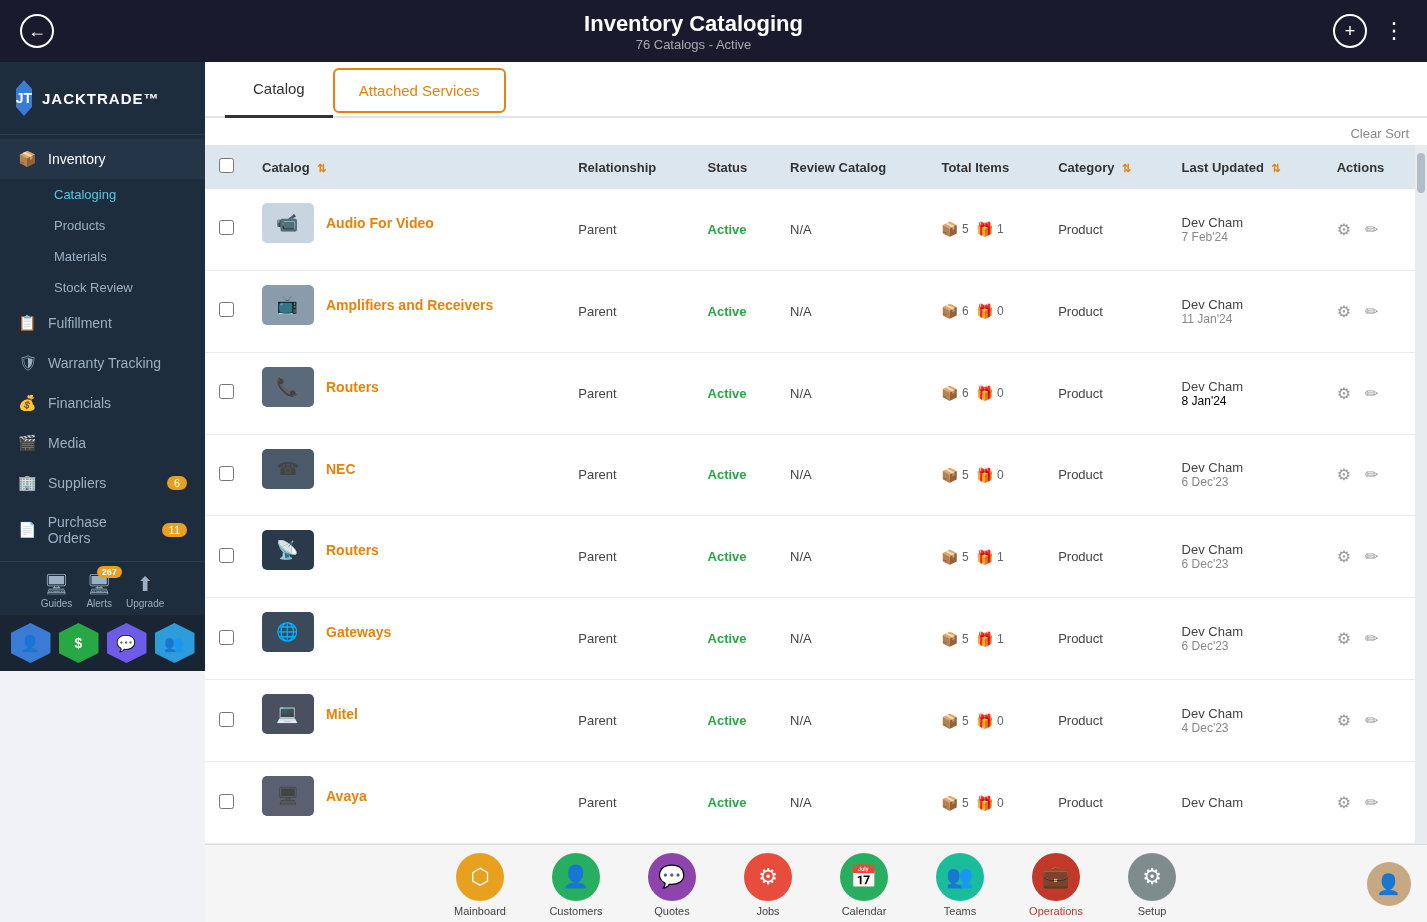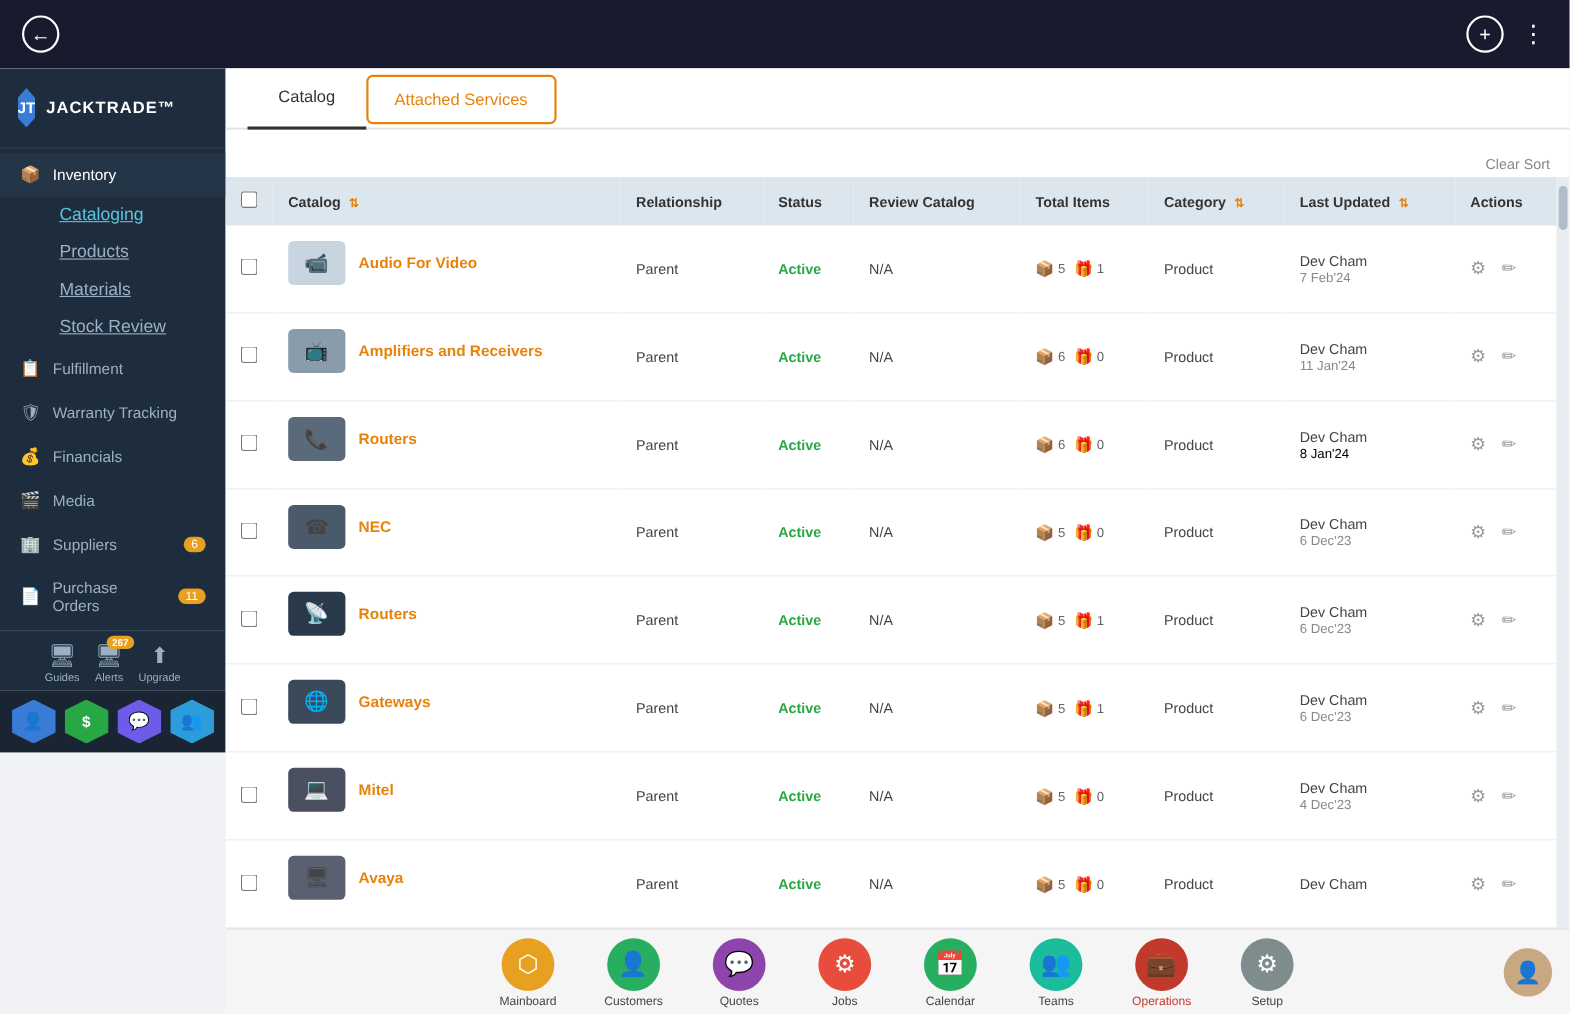--- a/index.html
+++ b/index.html
@@ -63,22 +63,22 @@
       position: relative;
     }
     .sidebar-item.active { background: #243547; color: white; }
     .sidebar-item.active > .sidebar-label { color: white; }
     .sidebar-item .badge {
       margin-left: auto; background: #e8a020; color: white;
       border-radius: 10px; padding: 1px 7px; font-size: 11px;
     }
     .sidebar-sub { padding-left: 42px; }
     .sidebar-sub-item {
-      padding: 8px 12px; font-size: 16px; color: #9bb0c4;
-      cursor: pointer; border-radius: 4px; text-decoration: underline;
+      padding: 8px 12px; font-size: 13px; color: #9bb0c4;
+      cursor: pointer; border-radius: 4px;
     }
     .sidebar-sub-item.active { color: #5bc4e0; }
     .sidebar-icon { font-size: 15px; width: 20px; text-align: center; }
 
     
     .tabs-bar {
       display: flex; align-items: center; gap: 0;
       border-bottom: 2px solid #e0e4e8;
       padding: 0 20px;
       background: white;
@@ -91,21 +91,21 @@
     }
     .tab.active-tab-catalog {
       color: #333; border-bottom: 3px solid #333;
     }
     .tab.active-tab-services {
       color: #e8820a; border: 2px solid #e8820a; border-radius: 6px;
       padding: 12px 24px; margin-bottom: -2px;
     }
     .tab.product-instructions { color: #e8820a; }
     .clear-sort-btn {
-      font-size: 13px; color: #888; cursor: pointer; background: none; border: none; margin-top: 16px;
+      font-size: 13px; color: #888; cursor: pointer; background: none; border: none;
     }
 
     
     .catalog-table { width: 100%; border-collapse: collapse; background: white; }
     .catalog-table thead tr {
       background: #dce6ee;
     }
     .catalog-table thead th {
       padding: 13px 14px; text-align: left; font-size: 13px;
       font-weight: 600; color: #333; white-space: nowrap;
@@ -170,20 +170,24 @@
     }
   </style>
 </head>
 <body>
 
 <div class="top-bar">
   <div class="top-bar-left">
     <button class="circle-btn">
       <span>←</span>
     </button>
+  </div>
+  <div class="top-bar-center">
+    <div class="top-bar-title">Inventory Cataloging</div>
+    <div class="top-bar-subtitle">76 Catalogs - Active</div>
   </div>
   <div class="top-bar-right">
     <button class="circle-btn">
       <span>+</span>
     </button>
     <span class="three-dots">⋮</span>
   </div>
 </div>
 
 <div class="main-layout">

